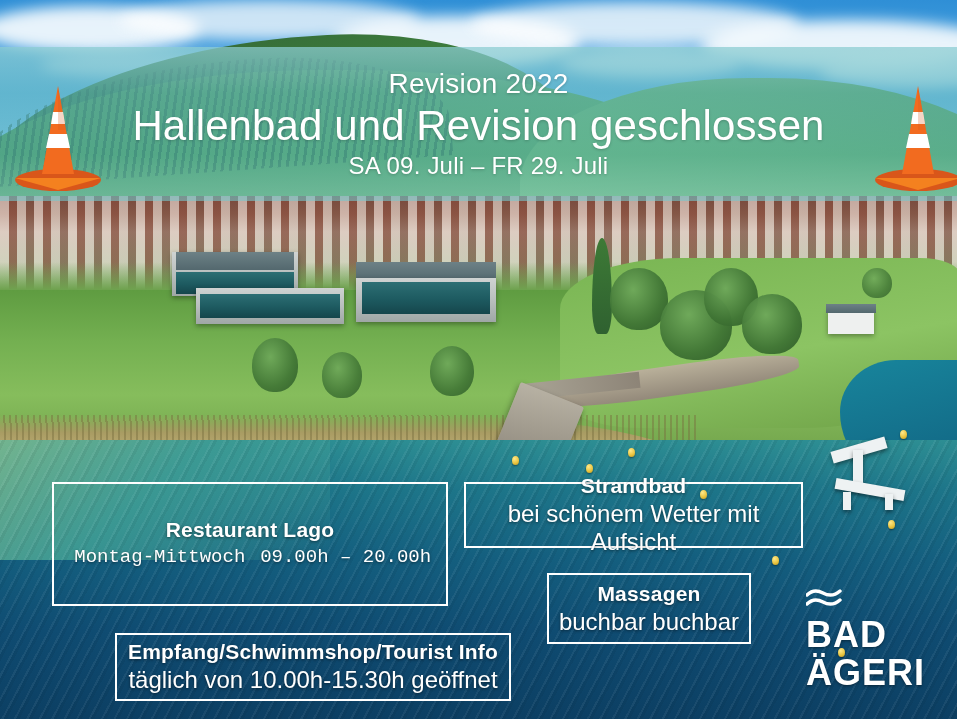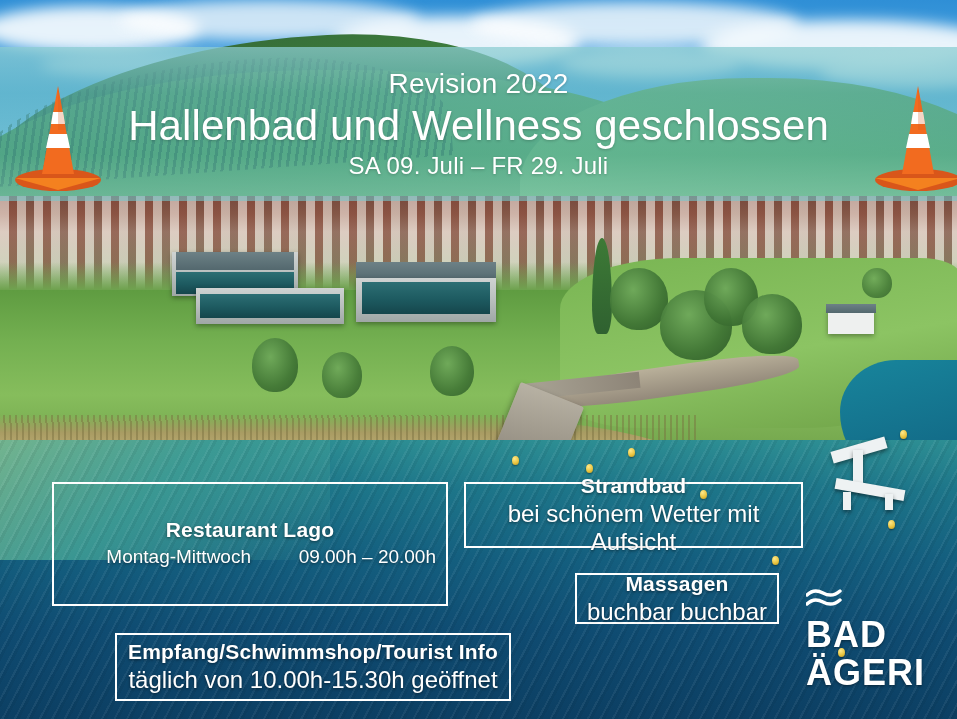--- a/index.html
+++ b/index.html
@@ -260,26 +260,26 @@
     text-align: center;
     text-shadow: 0 1px 3px rgba(0,0,0,.5);
     display: flex; flex-direction: column; justify-content: center;
   }
   .ib-title { font-size: 21px; font-weight: 700; letter-spacing: .2px; }
   .ib-line  { font-size: 24px; font-weight: 400; }
 
   #box-restaurant { left: 52px;  top: 482px; width: 396px; height: 124px; padding: 6px 10px 8px; }
   #box-restaurant .ib-title { margin-bottom: 3px; }
   .hours-table { width: 100%; border-collapse: collapse; }
-  .hours-table td { font-size: 19px; font-weight: 400; padding: 1px 0; white-space: nowrap; }
+  .hours-table td { font-size: 19px; font-weight: 400; padding: 1px 0; white-space: nowrap; font-family: Liberation Mono, monospace; }
   .hours-day  { text-align: right; padding-right: 10px !important; }
-  .hours-time { text-align: right; }
+  .hours-time { text-align: center; }
 
   #box-strandbad { left: 464px; top: 482px; width: 339px; height: 66px; padding: 4px 8px; }
-  #box-massagen  { left: 547px; top: 573px; width: 204px; height: 51px; padding: 4px 8px; margin-left: 28px; }
+  #box-massagen  { left: 547px; top: 573px; width: 204px; height: 71px; padding: 4px 8px; }
   #box-empfang   { left: 115px; top: 633px; width: 396px; height: 68px; padding: 4px 8px; }
 
   #box-strandbad .ib-title { margin-bottom: 2px; }
   #box-massagen  .ib-title { margin-bottom: 2px; }
   #box-empfang   .ib-title { margin-bottom: 2px; }
 
   
   .logo {
     position: absolute; left: 806px; top: 588px;
     color: #ffffff;
@@ -370,21 +370,21 @@
     <div class="buoy" style="left:772px; top:556px;"></div>
     <div class="buoy" style="left:900px; top:430px;"></div>
     <div class="buoy" style="left:888px; top:520px;"></div>
     <div class="buoy" style="left:838px; top:648px;"></div>
   </div>
 
   <div class="header-band"></div>
 
   <div class="header-text">
     <div class="h-small">Revision 2022</div>
-    <div class="h-big">Hallenbad und Wellness geschlossen</div>
+    <div class="h-big">Hallenbad und Revision geschlossen</div>
     <div class="h-dates">SA 09. Juli – FR 29. Juli</div>
   </div>
 
   <div class="cone cone-left">
     <svg viewBox="0 0 92 112" xmlns="http://www.w3.org/2000/svg">
       <ellipse cx="46" cy="98" rx="43" ry="11" fill="#d9561a"></ellipse>
       <polygon points="46,96 89,96 46,108 3,96" fill="#f4811f"></polygon>
       <polygon points="46,4 62,92 30,92" fill="#f26b1f"></polygon>
       <polygon points="41,30 51,30 53,42 39,42" fill="#ffffff"></polygon>
       <polygon points="37,52 55,52 58,66 34,66" fill="#ffffff"></polygon>

